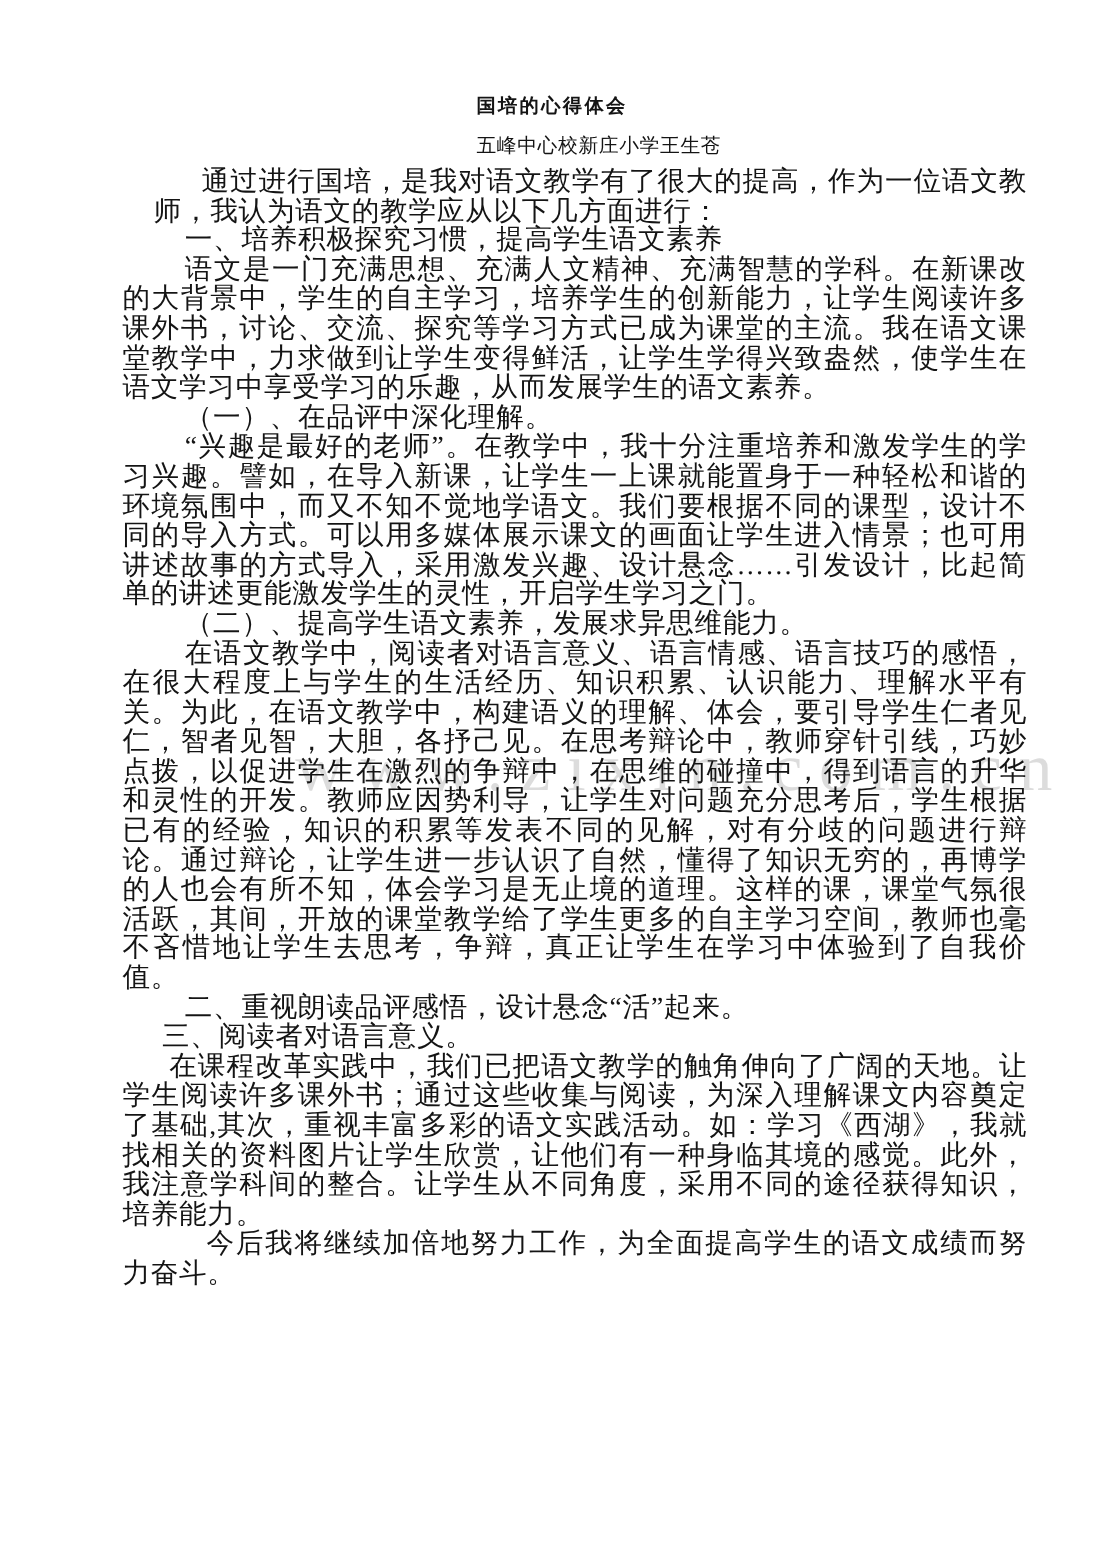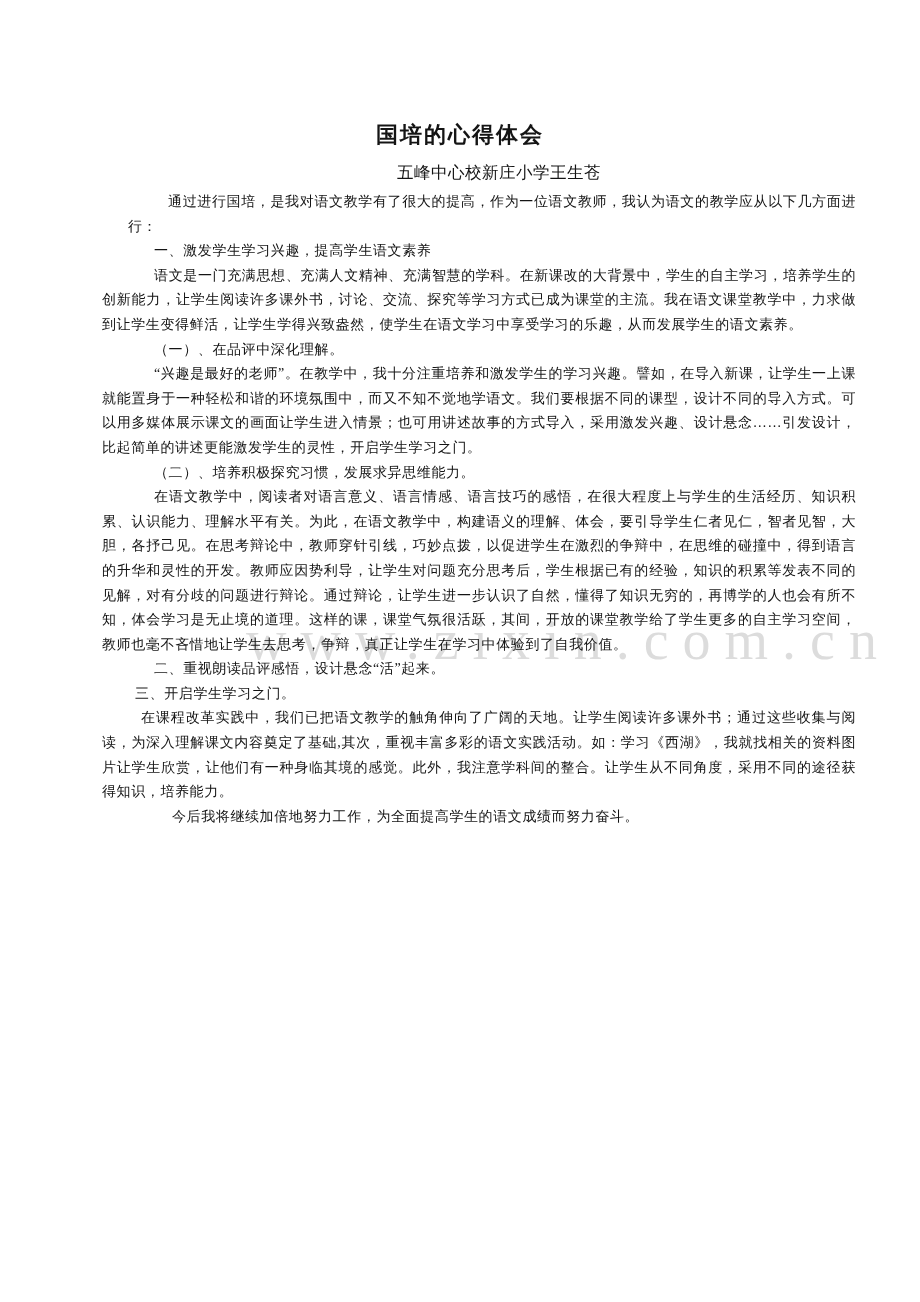--- a/index.html
+++ b/index.html
@@ -18,37 +18,37 @@
     font-size:56px;
     letter-spacing:14px;
     color:rgba(80,80,80,0.20);
     white-space:nowrap;
     z-index:0;
     user-select:none;
   }
   .doc{position:relative;z-index:1;}
   .doc-title{
     margin:0;
-    padding-top:120px;
+    padding-top:78px;
     text-align:center;
-    font-size:22px;
+    font-size:16px;
     font-weight:bold;
     letter-spacing:2px;
   }
   .doc-byline{
     margin:12px 0 0 0;
     text-align:center;
     font-size:16.5px;
     position:relative;
     left:39px;
     letter-spacing:0.5px;
   }
   .doc-body{
     margin:6px 64px 0 102px;
-    font-size:14px;
+    font-size:23px;
     line-height:24.6px;
     letter-spacing:0.6px;
     text-align:justify;
   }
   .doc-body p{margin:0;padding:0;}
   .doc-body p.body,
   .doc-body p.heading{text-indent:52px;}
   .doc-body p.body-offset{margin-left:26px;text-indent:40px;}
   .doc-body p.heading-small{text-indent:33px;}
   .doc-body p.body-small{text-indent:39px;}
@@ -60,25 +60,25 @@
 <div class="page">
   <div class="watermark">www.zixin.com.cn</div>
 
   <div class="doc">
     <h1 class="doc-title">国培的心得体会</h1>
 
     <div class="doc-byline">五峰中心校新庄小学王生苍</div>
 
     <div class="doc-body">
         <p class="body-offset">通过进行国培，是我对语文教学有了很大的提高，作为一位语文教师，我认为语文的教学应从以下几方面进行：</p>
-        <p class="heading">一、激发学生学习兴趣，提高学生语文素养</p>
+        <p class="heading">一、培养积极探究习惯，提高学生语文素养</p>
         <p class="body">语文是一门充满思想、充满人文精神、充满智慧的学科。在新课改的大背景中，学生的自主学习，培养学生的创新能力，让学生阅读许多课外书，讨论、交流、探究等学习方式已成为课堂的主流。我在语文课堂教学中，力求做到让学生变得鲜活，让学生学得兴致盎然，使学生在语文学习中享受学习的乐趣，从而发展学生的语文素养。</p>
         <p class="heading">（一）、在品评中深化理解。</p>
         <p class="body">“兴趣是最好的老师”。在教学中，我十分注重培养和激发学生的学习兴趣。譬如，在导入新课，让学生一上课就能置身于一种轻松和谐的环境氛围中，而又不知不觉地学语文。我们要根据不同的课型，设计不同的导入方式。可以用多媒体展示课文的画面让学生进入情景；也可用讲述故事的方式导入，采用激发兴趣、设计悬念……引发设计，比起简单的讲述更能激发学生的灵性，开启学生学习之门。</p>
-        <p class="heading">（二）、培养积极探究习惯，发展求异思维能力。</p>
+        <p class="heading">（二）、提高学生语文素养，发展求异思维能力。</p>
         <p class="body">在语文教学中，阅读者对语言意义、语言情感、语言技巧的感悟，在很大程度上与学生的生活经历、知识积累、认识能力、理解水平有关。为此，在语文教学中，构建语义的理解、体会，要引导学生仁者见仁，智者见智，大胆，各抒己见。在思考辩论中，教师穿针引线，巧妙点拨，以促进学生在激烈的争辩中，在思维的碰撞中，得到语言的升华和灵性的开发。教师应因势利导，让学生对问题充分思考后，学生根据已有的经验，知识的积累等发表不同的见解，对有分歧的问题进行辩论。通过辩论，让学生进一步认识了自然，懂得了知识无穷的，再博学的人也会有所不知，体会学习是无止境的道理。这样的课，课堂气氛很活跃，其间，开放的课堂教学给了学生更多的自主学习空间，教师也毫不吝惜地让学生去思考，争辩，真正让学生在学习中体验到了自我价值。</p>
         <p class="heading">二、重视朗读品评感悟，设计悬念“活”起来。</p>
-        <p class="heading-small">三、开启学生学习之门。</p>
+        <p class="heading-small">三、阅读者对语言意义。</p>
         <p class="body-small">在课程改革实践中，我们已把语文教学的触角伸向了广阔的天地。让学生阅读许多课外书；通过这些收集与阅读，为深入理解课文内容奠定了基础,其次，重视丰富多彩的语文实践活动。如：学习《西湖》，我就找相关的资料图片让学生欣赏，让他们有一种身临其境的感觉。此外，我注意学科间的整合。让学生从不同角度，采用不同的途径获得知识，培养能力。</p>
         <p class="closing">今后我将继续加倍地努力工作，为全面提高学生的语文成绩而努力奋斗。</p>
       </div>
   </div>
 </div>
 
 </body></html>

